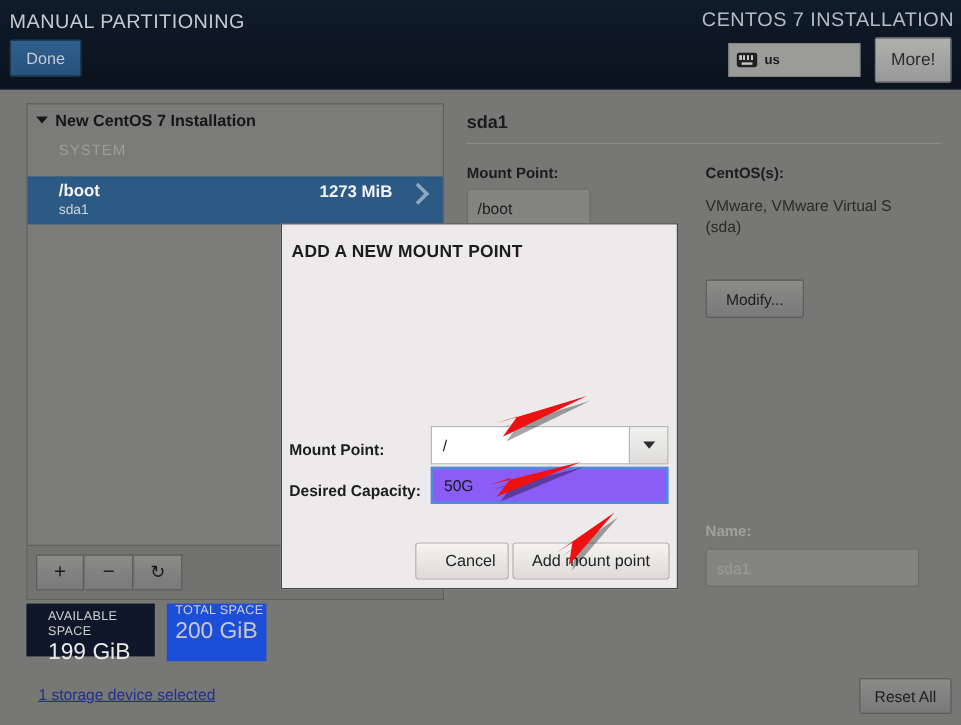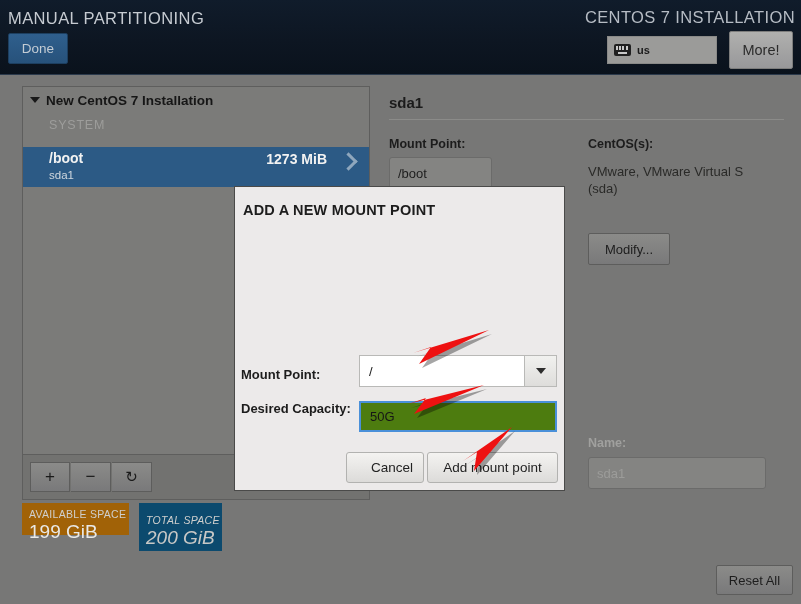--- a/index.html
+++ b/index.html
@@ -163,30 +163,29 @@
     font-size: 17px; color: #1a1a1a;
     cursor: pointer;
   }
   #add-partition-button { left: 7px; }
   #remove-partition-button { left: 48px; border-left: none; }
   #refresh-partition-button { left: 89px; border-left: none; font-size: 15px; }
 
   
   #available-space-box {
     position: absolute; left: 22px; top: 428px;
-    width: 107px; height: 32px;
-    background: #a16207;
-    padding: 5px 0 0 7px;
+    width: 107px; height: 44px;
+    background: #0f172a;
+    padding: 5px 0 0 18px;
   }
   #total-space-box {
     position: absolute; left: 139px; top: 428px;
     width: 83px; height: 48px;
-    background: #0c4a6e;
-    padding: 11px 0 0 7px;
-    font-style: italic;
+    background: #1d4ed8;
+    padding: 0 0 0 7px;
   }
   .space-caption {
     font-size: 10.5px; color: #cfcfcd; letter-spacing: .3px;
   }
   .space-value {
     font-size: 19px; color: #e9e9e7; margin-top: 1px;
   }
   #total-space-box .space-value { color: #c8c8c6; }
 
   #storage-device-link {
@@ -316,26 +315,25 @@
     border-right: 5px solid transparent;
     border-top: 6px solid #2d2d2d;
   }
   #dialog-capacity-label {
     position: absolute; left: 6px; top: 214px;
     font-size: 13px; font-weight: bold; color: #1c1c1c;
   }
   #dialog-capacity-input {
     position: absolute; left: 124px; top: 202px;
     width: 198px; height: 31px;
-    background: #4d7c0f;
+    background: #8b5cf6;
     border: 2px solid #4a90d9;
     font-size: 13px; color: #161616;
     display: flex; align-items: center;
     padding-left: 9px;
-    margin-top: 12px;
   }
   .dialog-button {
     position: absolute; top: 265px; height: 31px;
     background: linear-gradient(180deg, #f4f3f1 0%, #dcdbd9 100%);
     border: 1px solid #b2b2b0;
     border-radius: 3px;
     font-size: 13.5px; color: #222222;
     display: flex; align-items: center; justify-content: center;
     cursor: pointer;
   }
@@ -391,20 +389,21 @@
 
   <div id="available-space-box">
     <div class="space-caption">AVAILABLE SPACE</div>
     <div class="space-value">199 GiB</div>
   </div>
   <div id="total-space-box">
     <div class="space-caption">TOTAL SPACE</div>
     <div class="space-value">200 GiB</div>
   </div>
 
+  <div id="storage-device-link">1 storage device selected</div>
   <div id="reset-all-button">Reset All</div>
 
   <div id="detail-panel">
     <div id="detail-title">sda1</div>
     <div id="detail-divider"></div>
 
     <div class="field-label" id="mountpoint-label">Mount Point:</div>
     <div class="text-field" id="mountpoint-field">/boot</div>
 
     <div class="field-label" id="devices-label">CentOS(s):</div>

